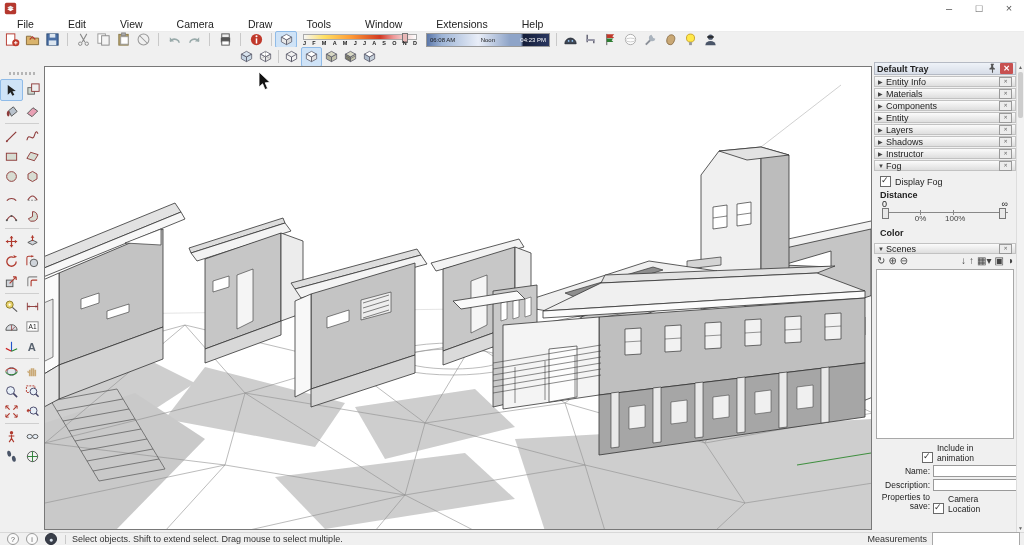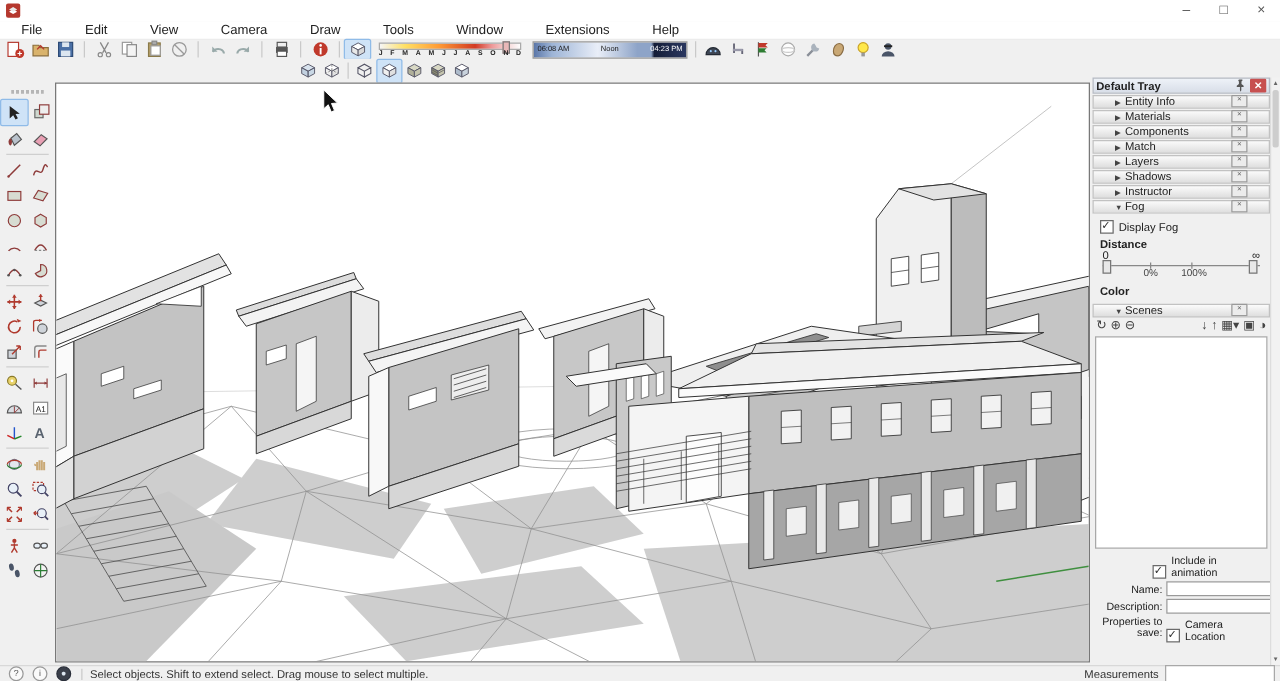--- a/index.html
+++ b/index.html
@@ -47,21 +47,21 @@
   #scene{position:absolute;left:0;top:0}
   #cursor{position:absolute;left:212px;top:4px}
   #tray{position:absolute;left:874px;top:62px;width:142px;height:472px;background:#f0f0f0;font-size:9px;color:#222}
   #trayHeader{height:13px;background:linear-gradient(#eef2f8,#d8dee8);border:1px solid #b5bac4;
               display:flex;align-items:center;font-weight:bold;padding:0 2px;box-sizing:border-box}
   #trayHeader .spacer{flex:1}
   .pin{width:11px;height:11px;display:inline-block}
   .closebox{width:13px;height:11px;background:#c75050;color:#fff;font-size:8px;line-height:11px;
             text-align:center;border-radius:1px;margin-left:2px}
   .secHdr{height:11px;margin-top:1px;background:linear-gradient(#fbfbfb,#dedede);border:1px solid #c2c2c2;
-          display:flex;align-items:flex-end;padding:0 17px;box-sizing:border-box}
+          display:flex;align-items:center;padding:0 3px;box-sizing:border-box}
   .secHdr .arr{font-size:6px;color:#444;width:8px}
   .secHdr .lbl{flex:1}
   .hdrbtn{width:11px;height:8px;border:1px solid #9a9a9a;background:#ececec;font-size:5px;line-height:7px;
           text-align:center;color:#666}
   .panelBody{background:#f0f0f0;padding:3px 6px}
   .cbrow{display:flex;align-items:flex-end;margin:2px 0}
   .cb{width:9px;height:9px;border:1px solid #6a6a6a;background:#fff;display:inline-block;position:relative;
       margin-right:4px;flex:none}
   .cb.checked::after{content:"✓";position:absolute;left:0px;top:-2px;font-size:9px;color:#333}
   .boldlbl{font-weight:bold;margin:3px 0 1px 0}
@@ -782,21 +782,21 @@
         <span class="lbl">Materials</span>
         <span class="hdrbtn">✕</span>
       </div>
       <div class="secHdr">
         <span class="arr">▶</span>
         <span class="lbl">Components</span>
         <span class="hdrbtn">✕</span>
       </div>
       <div class="secHdr">
         <span class="arr">▶</span>
-        <span class="lbl">Match</span>
+        <span class="lbl">Entity</span>
         <span class="hdrbtn">✕</span>
       </div>
       <div class="secHdr">
         <span class="arr">▶</span>
         <span class="lbl">Layers</span>
         <span class="hdrbtn">✕</span>
       </div>
       <div class="secHdr">
         <span class="arr">▶</span>
         <span class="lbl">Shadows</span>

